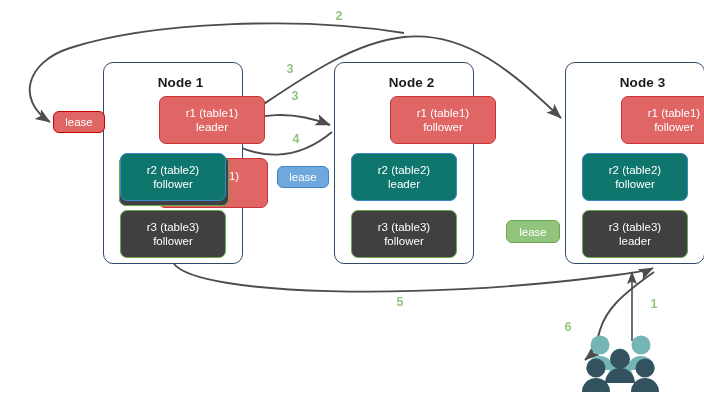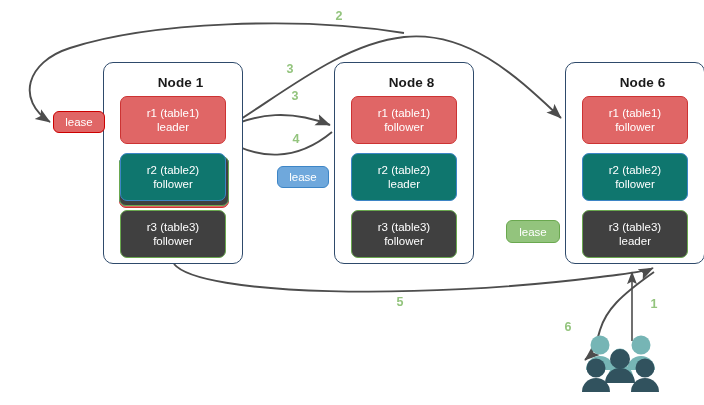--- a/index.html
+++ b/index.html
@@ -51,21 +51,21 @@
     display: flex;
     flex-direction: column;
     align-items: center;
     justify-content: center;
     color: #ffffff;
     font-size: 11.5px;
     line-height: 14px;
     text-align: center;
   }
   .replica .ln { display: block; }
-  .rep-red   { background: #e06666; border: 1.4px solid #cc3333; }
+  .rep-red   { background: #e06666; border: 1.4px solid #cc3333; margin-left: 39px; }
   .rep-blue  { background: #0f766e; border: 1.4px solid #3d85c6; }
   .rep-green { background: #404040; border: 1.4px solid #6aa84f; }
 
   .lease {
     position: absolute;
     box-sizing: border-box;
     border-radius: 6px;
     display: flex;
     align-items: center;
     justify-content: center;
@@ -118,25 +118,25 @@
     <div class="node-title">Node 1</div>
     <div class="replica rep-red" style="left:15px; top:95px; width:110px; height:50px;">
       <span class="ln">r1 (table1)</span>
       <span class="ln">leader</span>
     </div>
     <div class="replica rep-blue" style="left:15px; top:93px; width:110px; height:50px;"></div>
     <div class="replica rep-green" style="left:15px; top:93px; width:110px; height:50px;"></div>
   </div>
 
   <div class="node-box" style="left:334px; top:62px; width:140px; height:202px;">
-    <div class="node-title">Node 8</div>
+    <div class="node-title">Node 2</div>
   </div>
 
   <div class="node-box" style="left:565px; top:62px; width:140px; height:202px;">
-    <div class="node-title">Node 6</div>
+    <div class="node-title">Node 3</div>
   </div>
 
   <div class="replica rep-red" style="left:120px; top:96px; width:106px; height:48px; z-index:3;">
     <span class="ln">r1 (table1)</span>
     <span class="ln">leader</span>
   </div>
   <div class="replica rep-blue" style="left:120px; top:153px; width:106px; height:48px; z-index:3;">
     <span class="ln">r2 (table2)</span>
     <span class="ln">follower</span>
   </div>

